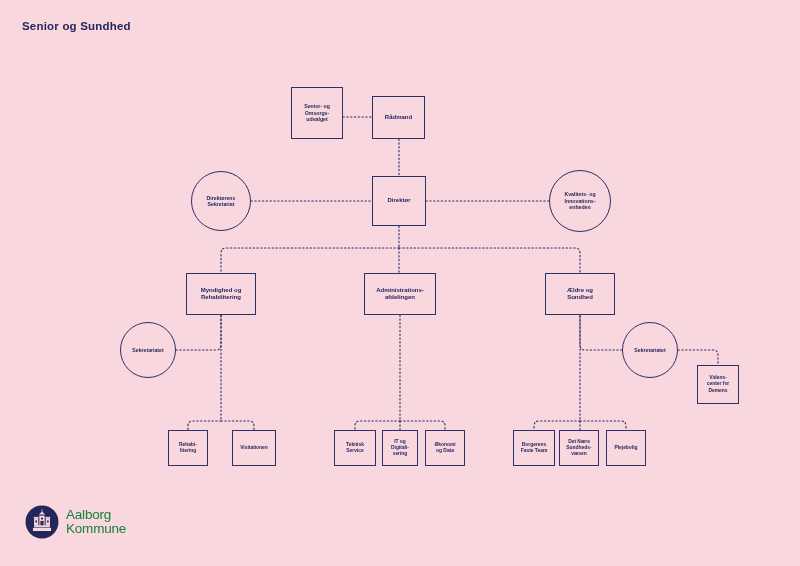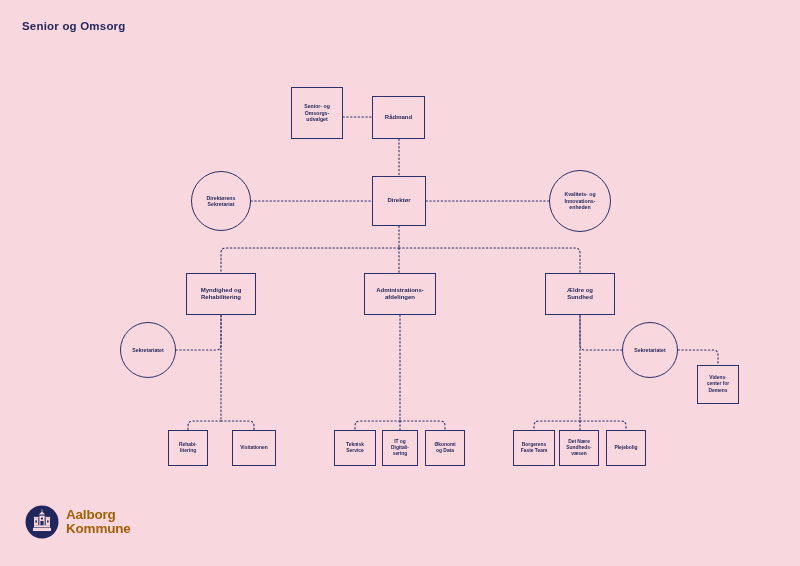--- a/index.html
+++ b/index.html
@@ -73,33 +73,33 @@
     align-items: center;
     gap: 7px;
   }
   .logo-mark {
     width: 34px;
     height: 34px;
     flex: 0 0 34px;
   }
   .logo-text {
     font-size: 13.5px;
-    font-weight: bold;
+    font-weight: normal;
     line-height: 1.02;
-    color: #a16207;
+    color: #15803d;
     letter-spacing: -0.2px;
     white-space: pre-line;
   }
 </style>
 </head>
 <body>
 
 <div id="canvas">
 
-  <div class="page-title">Senior og Omsorg</div>
+  <div class="page-title">Senior og Sundhed</div>
 
   <svg id="wires" viewBox="0 0 800 566">
     <g fill="none" stroke="#2c3068" stroke-width="1.1" stroke-dasharray="1.4 2.4" stroke-linecap="round">
 
       <path d="M343,117 L372,117"></path>
 
       <path d="M399,139 L399,176"></path>
 
       <path d="M251,201 L372,201"></path>
 

